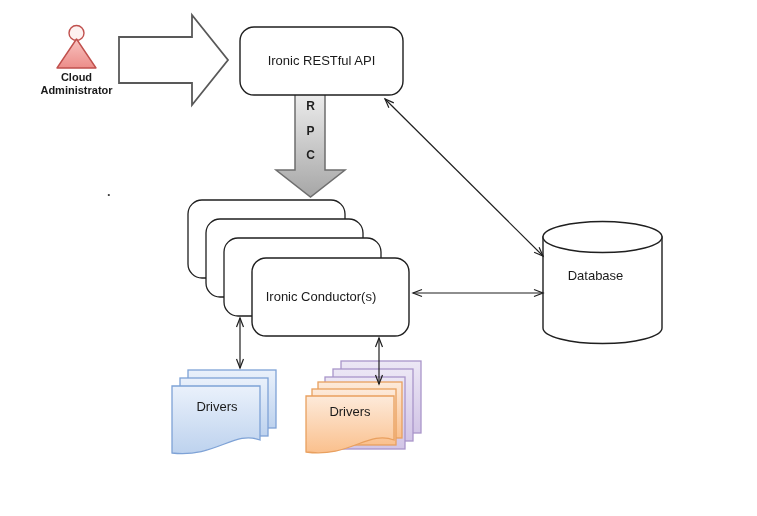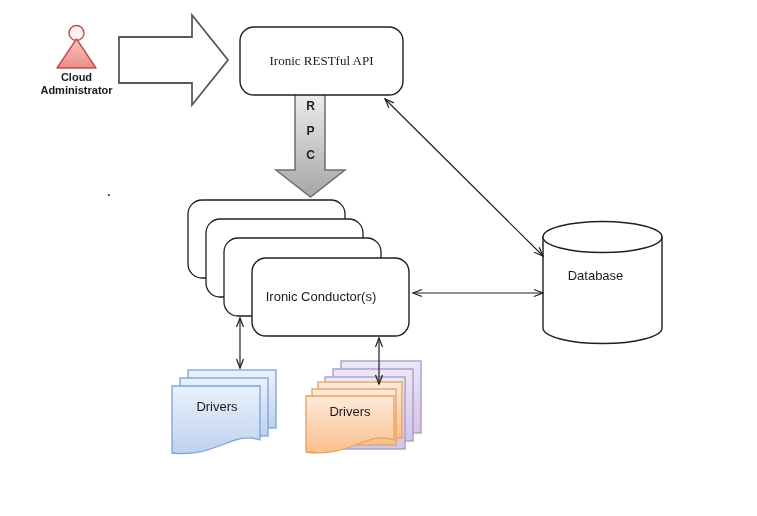--- a/index.html
+++ b/index.html
@@ -114,21 +114,21 @@
       <polyline points="375.5,375 379,384 382.5,375"></polyline>
     </g>
   </svg>
 
   <div class="lbl lbl-bold" style="left:15px;top:71px;width:123px;">
     <span>Cloud</span>
     <span>Administrator</span>
   </div>
 
 
-  <div class="lbl" style="left:240px;top:27px;width:163px;height:68px;font-family:Liberation Serif, serif;">
+  <div class="lbl" style="left:240px;top:27px;width:163px;height:68px;">
     <span>Ironic RESTful API</span>
   </div>
 
   <div class="rpc-col">
     <span>R</span>
     <span>P</span>
     <span>C</span>
   </div>
 
   <div class="lbl" style="left:252px;top:258px;width:138px;height:78px;">

